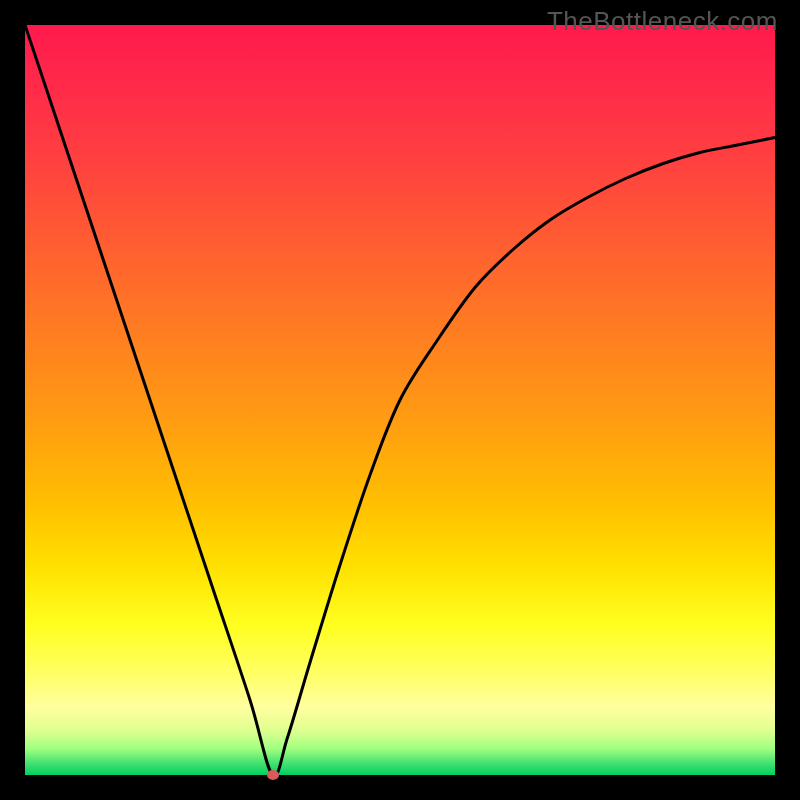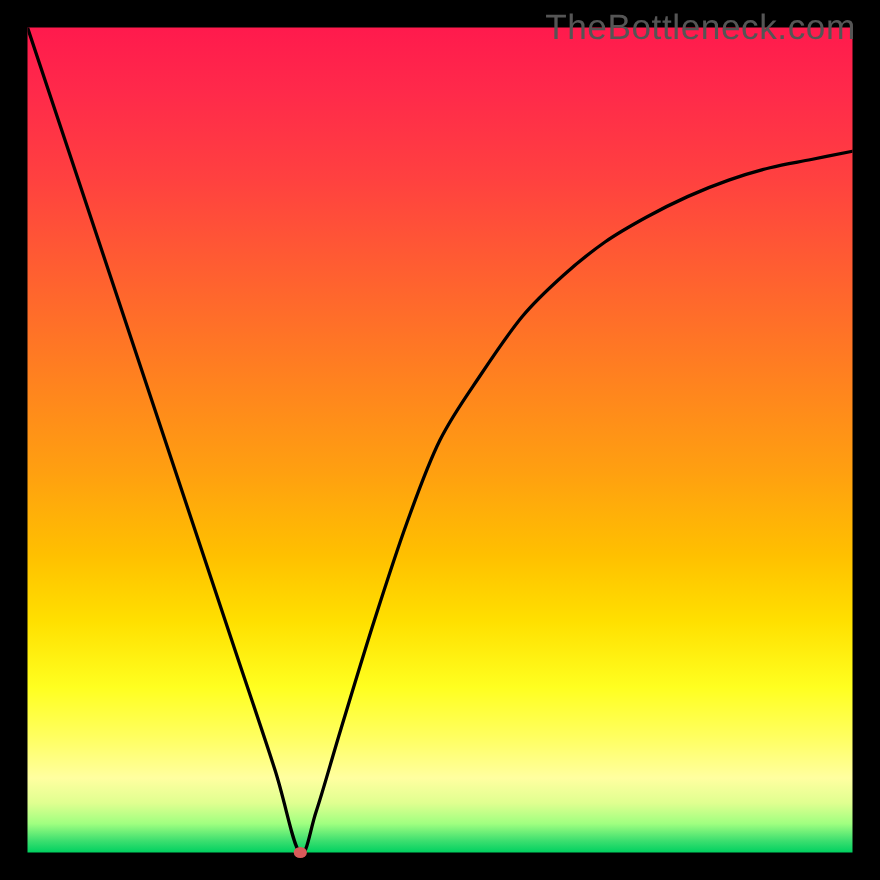--- a/index.html
+++ b/index.html
@@ -9,21 +9,21 @@
     height: 800px;
     background: #000;
     position: relative;
     font-family: Arial, sans-serif;
   }
   .watermark {
     position: absolute;
     top: 6px;
     right: 22px;
     color: #555;
-    font-size: 32px;
+    font-size: 26px;
     font-weight: 500;
     letter-spacing: 0.5px;
     z-index: 10;
   }
   .plot-area {
     position: absolute;
     left: 25px;
     top: 25px;
     width: 750px;
     height: 750px;

